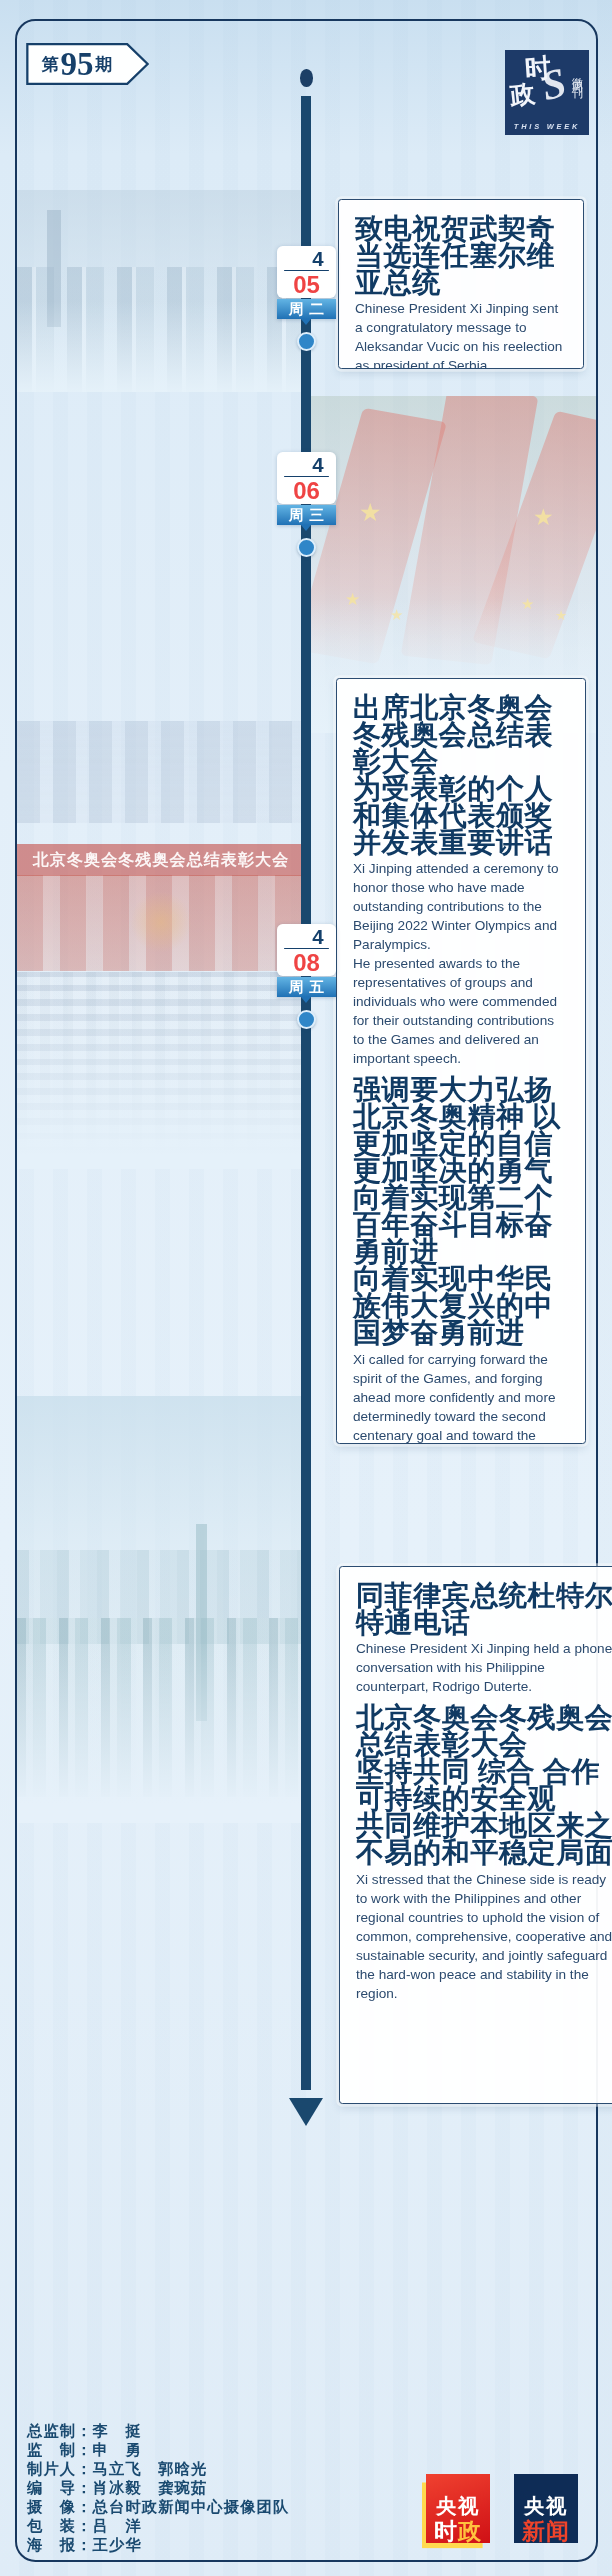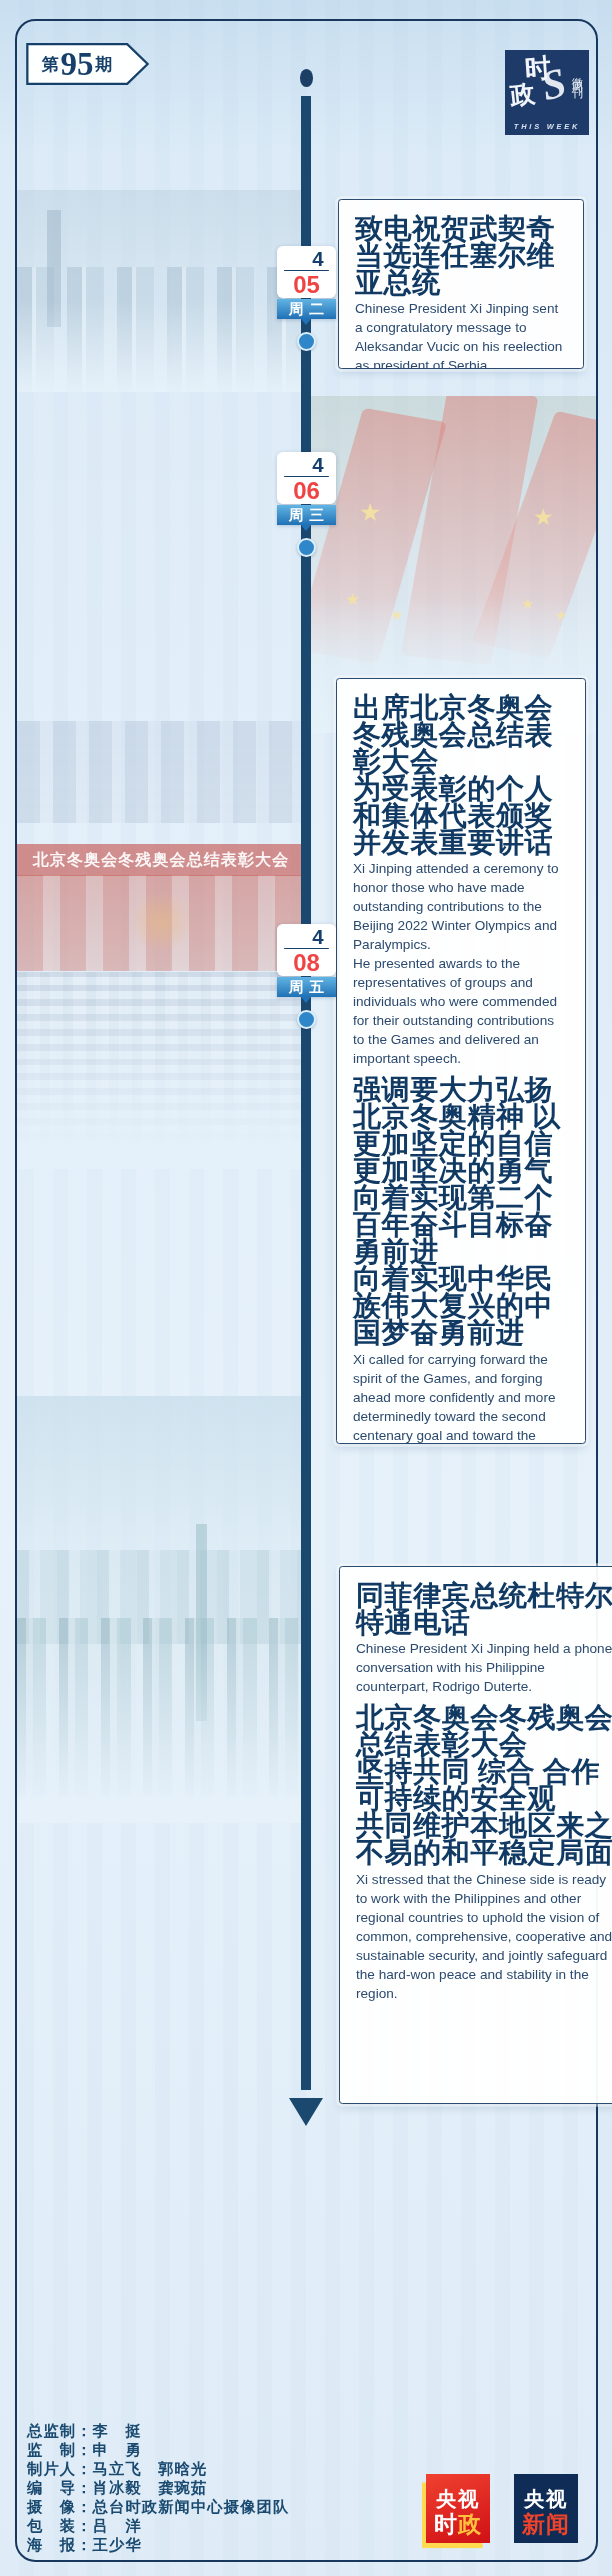--- a/index.html
+++ b/index.html
@@ -92,21 +92,21 @@
   .card .en{font-size:13.6px;line-height:19px;color:#2b4a6e;white-space:pre-line;margin:3.4px 0 8px;}
   .card .en:last-child{margin-bottom:0;}
   .card-1{left:338px;top:199px;width:246px;height:170px;}
   .card-2{left:25.5px;top:393px;width:230px;height:268px;}
   .card-3{left:336px;top:678px;width:250px;height:766px;}
   .card-4{left:339px;top:1566px;width:293px;height:538px;}
   
   .credits{position:absolute;left:27px;top:2421px;z-index:7;font-weight:600;font-size:15.3px;line-height:19px;
     color:#1a4a70;letter-spacing:1.1px;white-space:pre-line;}
   .badge{position:absolute;top:2474px;width:64px;height:69px;z-index:7;text-align:center;box-sizing:border-box;
-    padding-top:13px;font-family:"Liberation Serif","DejaVu Serif",serif;}
+    padding-top:20px;font-family:"Liberation Serif","DejaVu Serif",serif;}
   .badge-red{left:426px;background:linear-gradient(160deg,#f04130,#cf1015);box-shadow:-5.7px 6.8px 0 -1.7px #ffd94e;}
   .badge-navy{left:514px;background:#0e2c56;}
   .badge .l1{font-weight:700;font-size:20.4px;line-height:24px;color:#ffffff;letter-spacing:1.7px;}
   .badge .l2{font-weight:700;font-size:23px;line-height:28px;letter-spacing:1.1px;color:#ffffff;}
   .badge-red .l2 .b{color:#ffc23e;}
   .badge-navy .l2{color:#f0432a;}
 </style>
 </head>
 <body>
 

